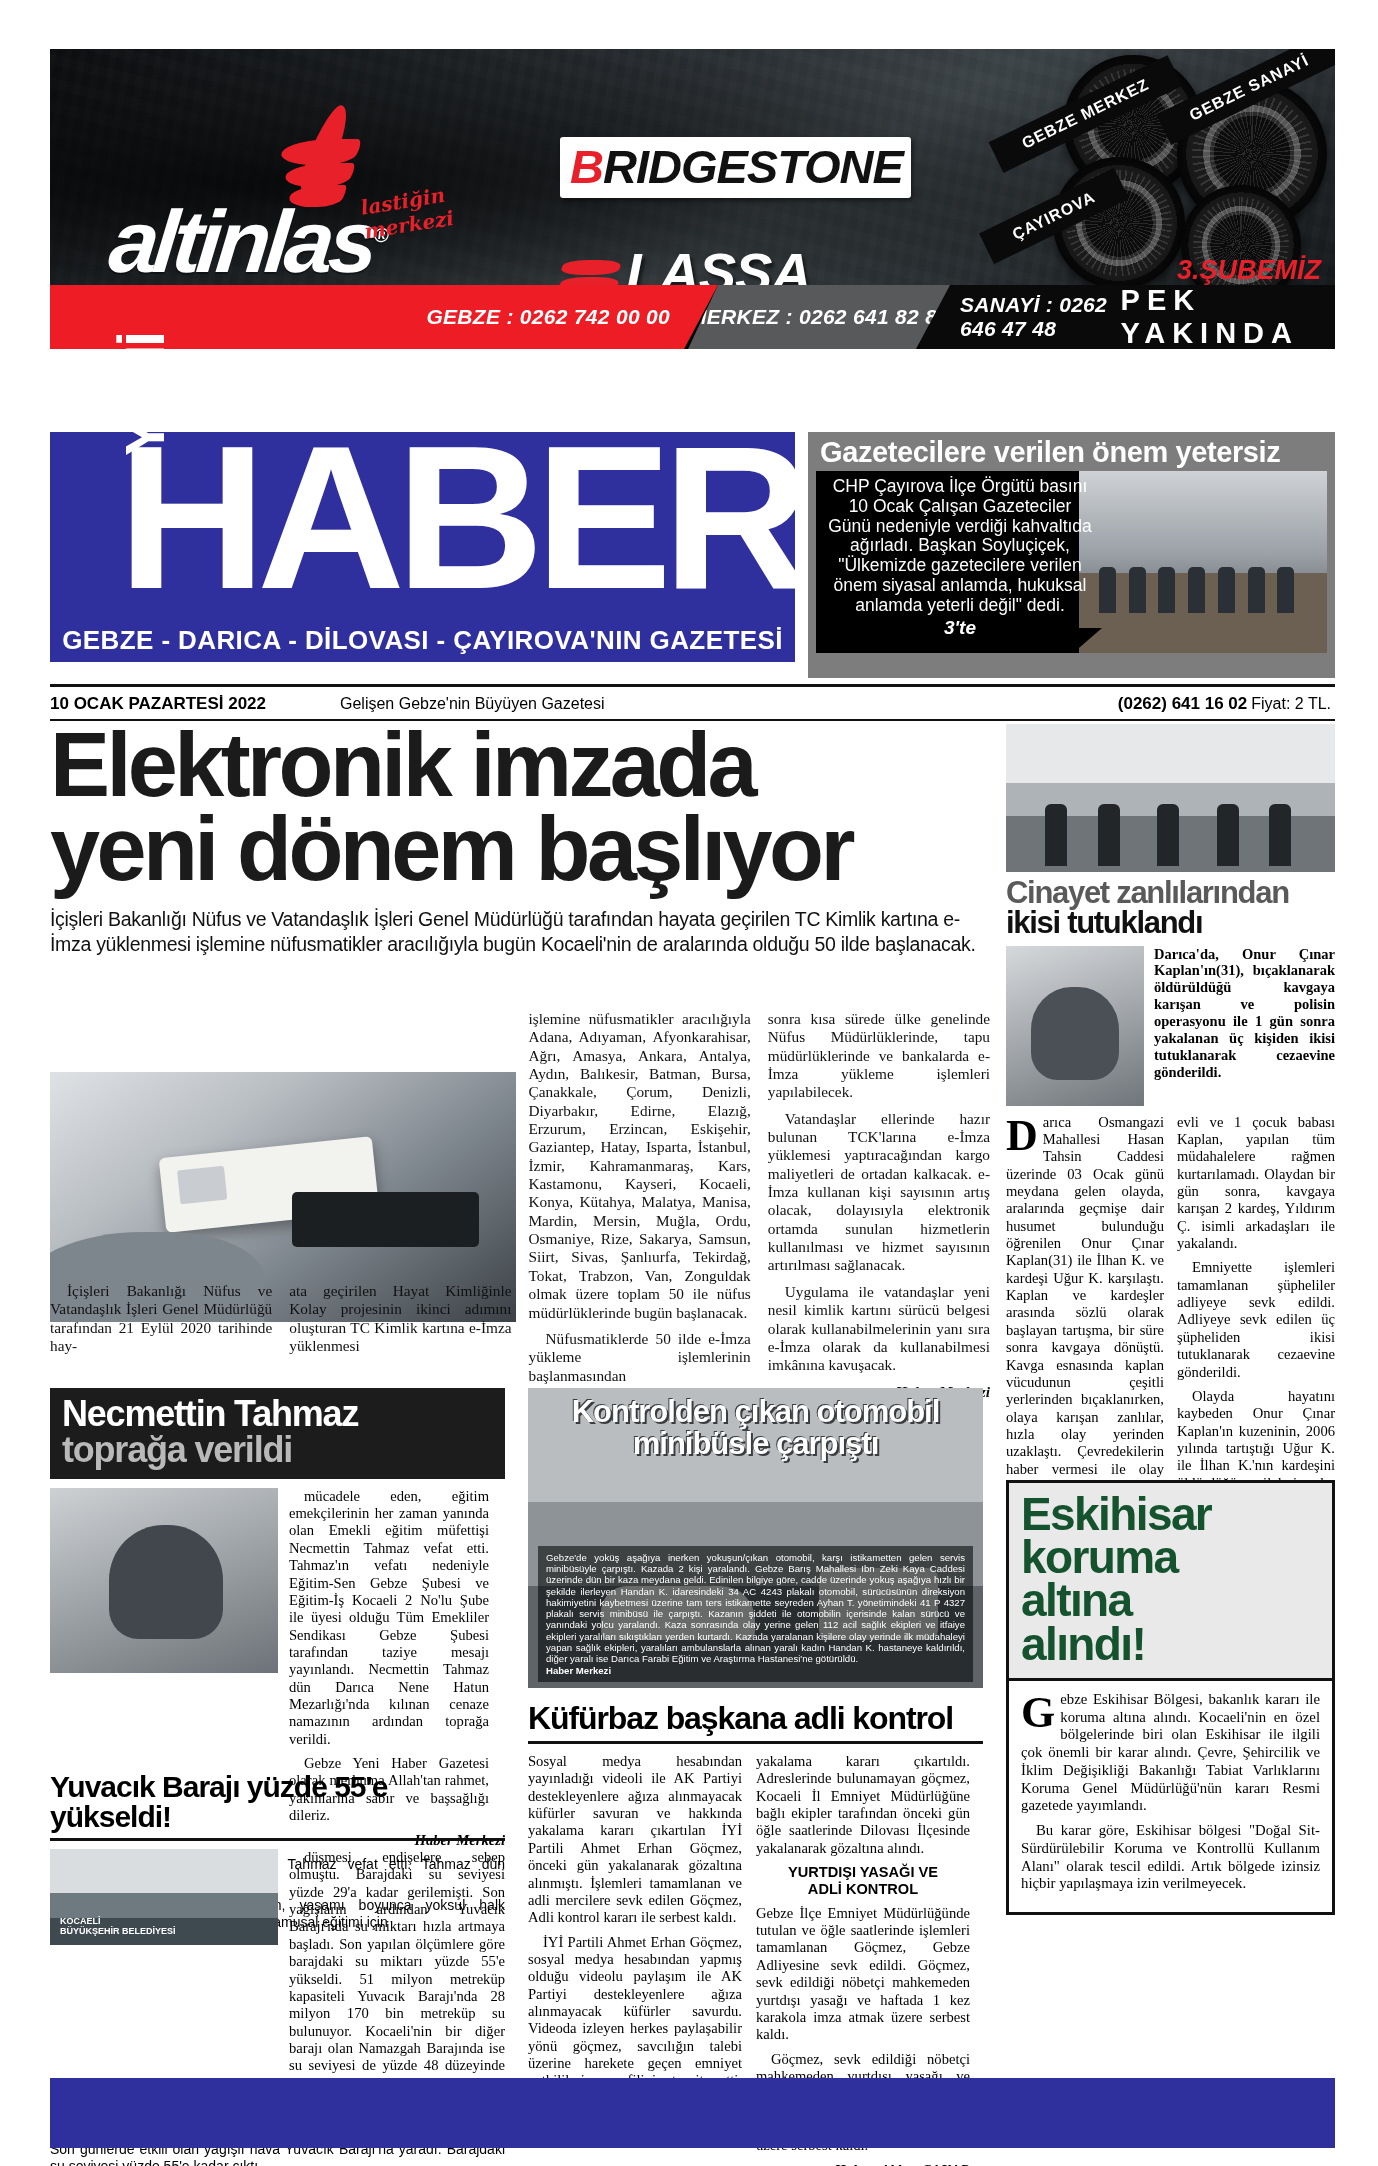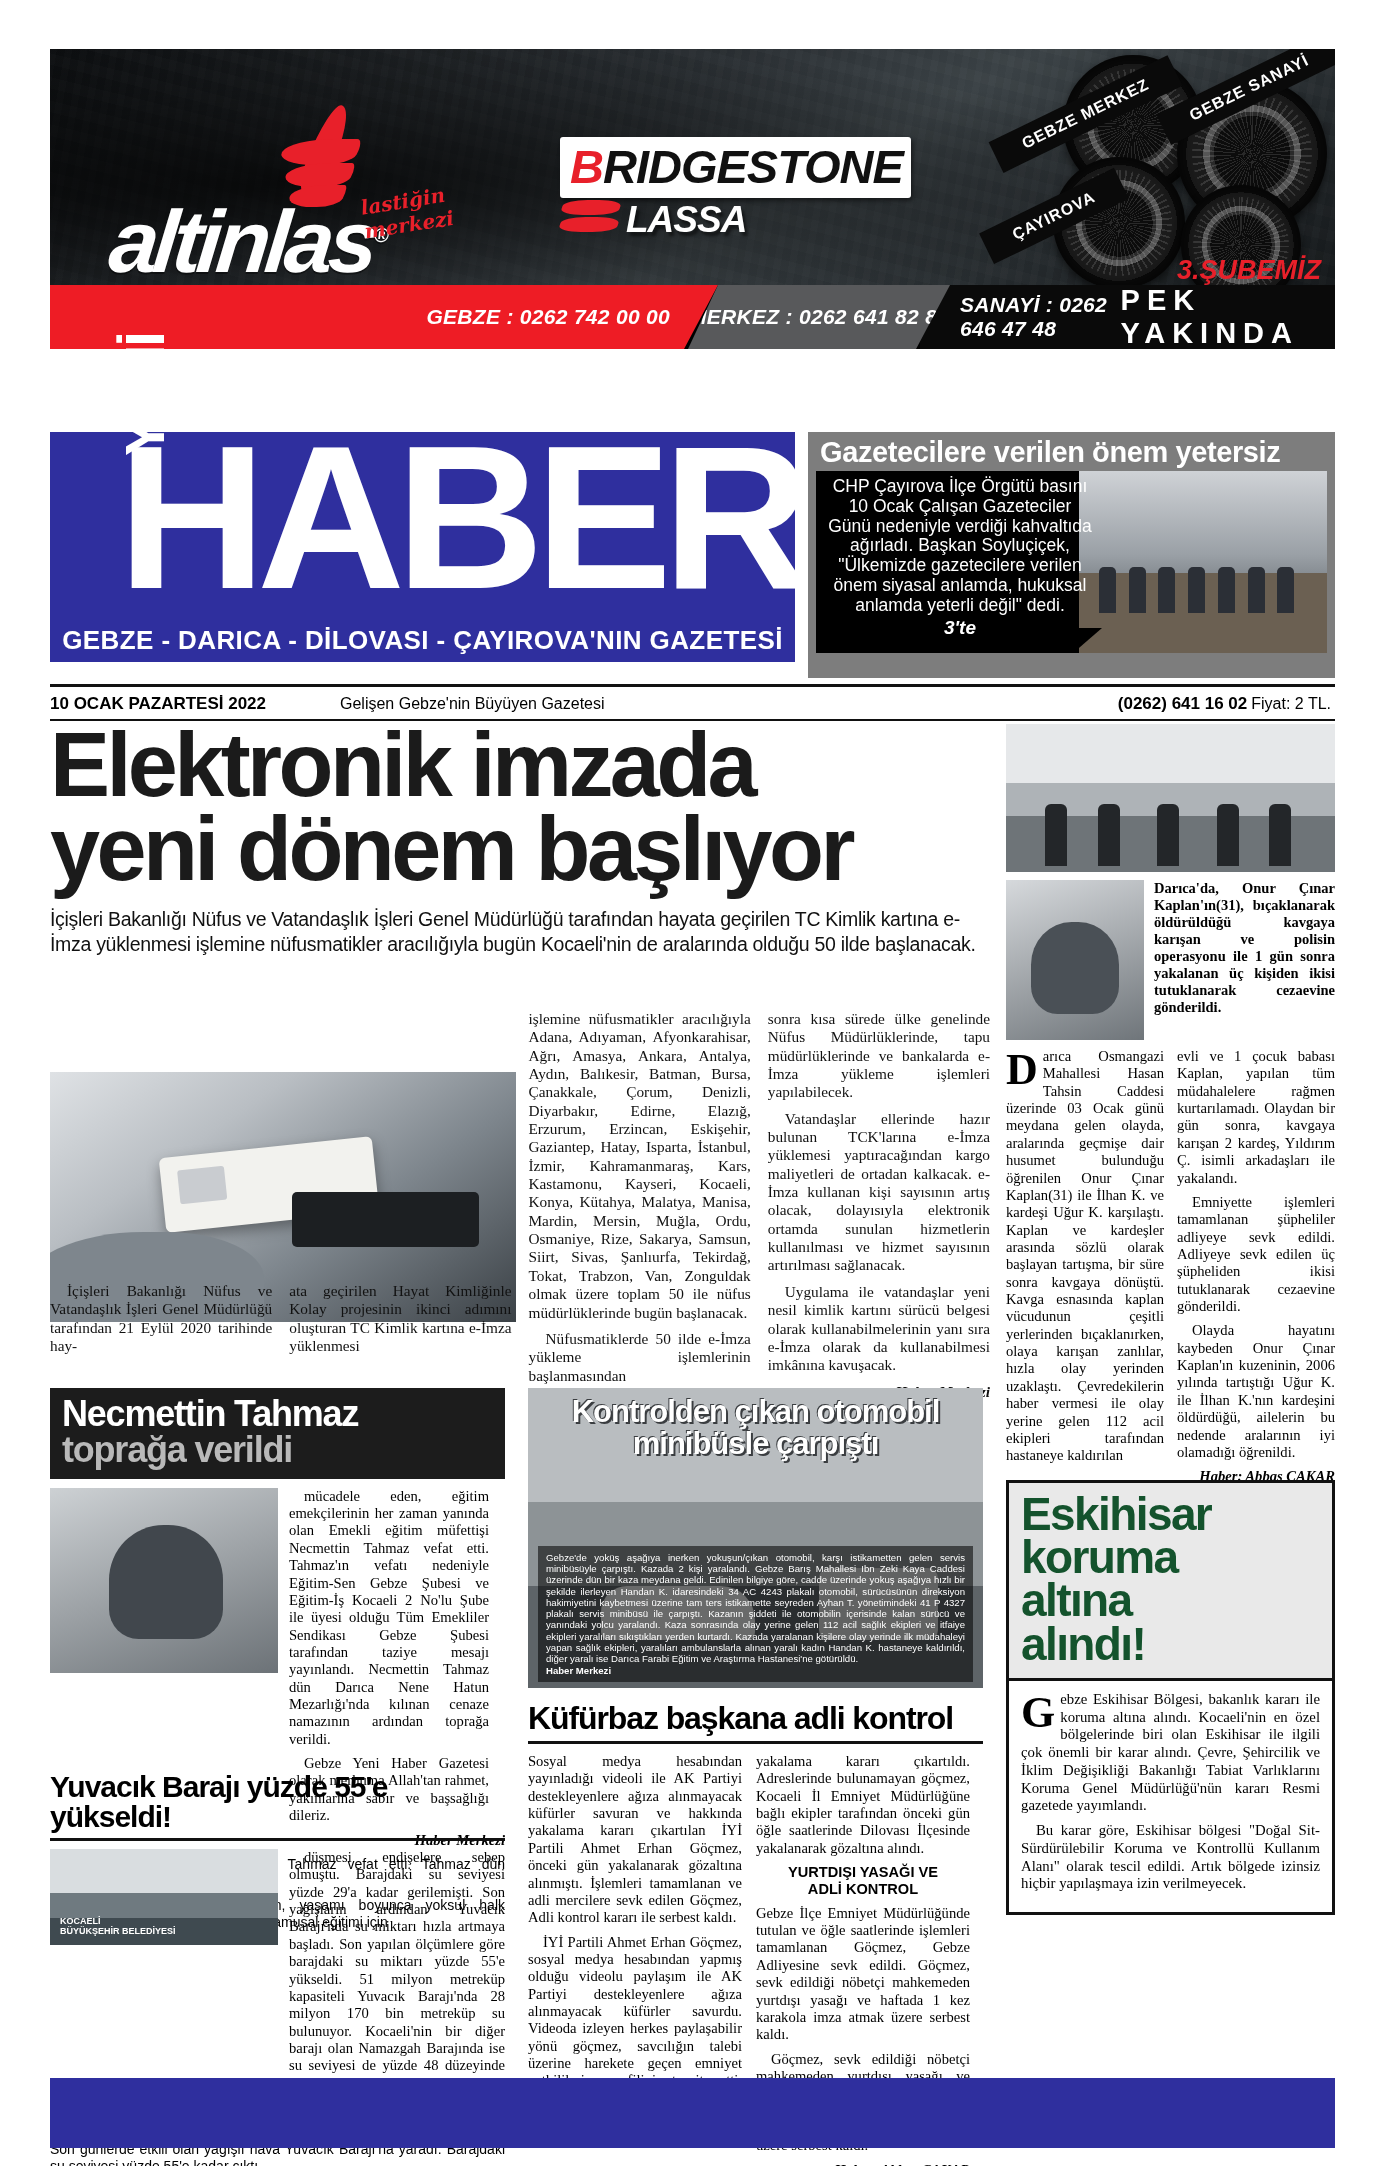--- a/index.html
+++ b/index.html
@@ -31,21 +31,21 @@
   .altinlas .sub{font-size:25px;color:#fff;letter-spacing:11px;font-weight:bold;margin-top:4px;margin-left:96px;}
   .altinlas .script{position:absolute;left:252px;top:84px;font-family:"DejaVu Serif",serif;font-style:italic;
       color:#e8202a;font-size:20px;transform:rotate(-9deg);font-weight:bold;}
 
   
   .brands{position:absolute;left:510px;top:88px;width:360px;}
   .bridge{font-size:47px;font-weight:bold;font-style:italic;color:#111;letter-spacing:-1px;
      background:#fff;display:inline-block;padding:2px 8px 4px 10px;border-radius:3px;
      -webkit-text-stroke:0px;box-shadow:2px 3px 4px rgba(0,0,0,.45);}
   .bridge .b{color:#e8202a;}
-  .lassa{font-size:37px;font-weight:bold;font-style:italic;color:#fff;letter-spacing:-1px;
+  .lassa{margin-top:42px;font-size:56px;font-weight:bold;font-style:italic;color:#fff;letter-spacing:-1px;
      text-shadow:3px 4px 3px rgba(0,0,0,.5);}
   .lassa .mark{display:inline-block;width:62px;height:38px;vertical-align:-4px;margin-right:4px;position:relative;}
   .lassa .mark i{position:absolute;display:block;background:#e8202a;height:15px;border-radius:40%;transform:skewX(-18deg);}
   .lassa .mark i:nth-child(1){width:58px;left:2px;top:2px;}
   .lassa .mark i:nth-child(2){width:58px;left:0px;top:19px;}
 
   
   .tyres{position:absolute;right:0;top:0;width:420px;height:252px;overflow:hidden;}
   .tyre{position:absolute;border-radius:50%;background:
      radial-gradient(circle at 50% 50%, #0c0c0c 0 36%, #2a2a2a 36% 40%, #565656 40% 46%, #1b1b1b 46% 62%, #0a0a0a 62% 100%);
@@ -337,20 +337,24 @@
   </div>
 
   <div class="rail">
     <div class="photo1">
         <i></i>
         <i></i>
         <i></i>
         <i></i>
         <i></i>
       </div>
+    <h2>
+      <span class="b">Cinayet zanlılarından</span><br>
+      <span>ikisi tutuklandı</span>
+    </h2>
     <div class="kicker">
       <div class="ph"></div>
       <div class="kt">Darıca'da, Onur Çınar Kaplan'ın(31), bıçaklanarak öldürüldüğü kavgaya karışan ve polisin operasyonu ile 1 gün sonra yakalanan üç kişiden ikisi tutuklanarak cezaevine gönderildi.</div>
     </div>
     <div class="cols">
       <div class="c">
         <p class="noind dropcap">Darıca Osmangazi Mahallesi Hasan Tahsin Caddesi üzerinde 03 Ocak günü meydana gelen olayda, aralarında geçmişe dair husumet bulunduğu öğrenilen Onur Çınar Kaplan(31) ile İlhan K. ve kardeşi Uğur K. karşılaştı. Kaplan ve kardeşler arasında sözlü olarak başlayan tartışma, bir süre sonra kavgaya dönüştü. Kavga esnasında kaplan vücudunun çeşitli yerlerinden bıçaklanırken, olaya karışan zanlılar, hızla olay yerinden uzaklaştı. Çevredekilerin haber vermesi ile olay yerine gelen 112 acil ekipleri tarafından hastaneye kaldırılan</p>
       </div>
       <div class="c">
         <p class="noind">evli ve 1 çocuk babası Kaplan, yapılan tüm müdahalelere rağmen kurtarılamadı. Olaydan bir gün sonra, kavgaya karışan 2 kardeş, Yıldırım Ç. isimli arkadaşları ile yakalandı.</p>

